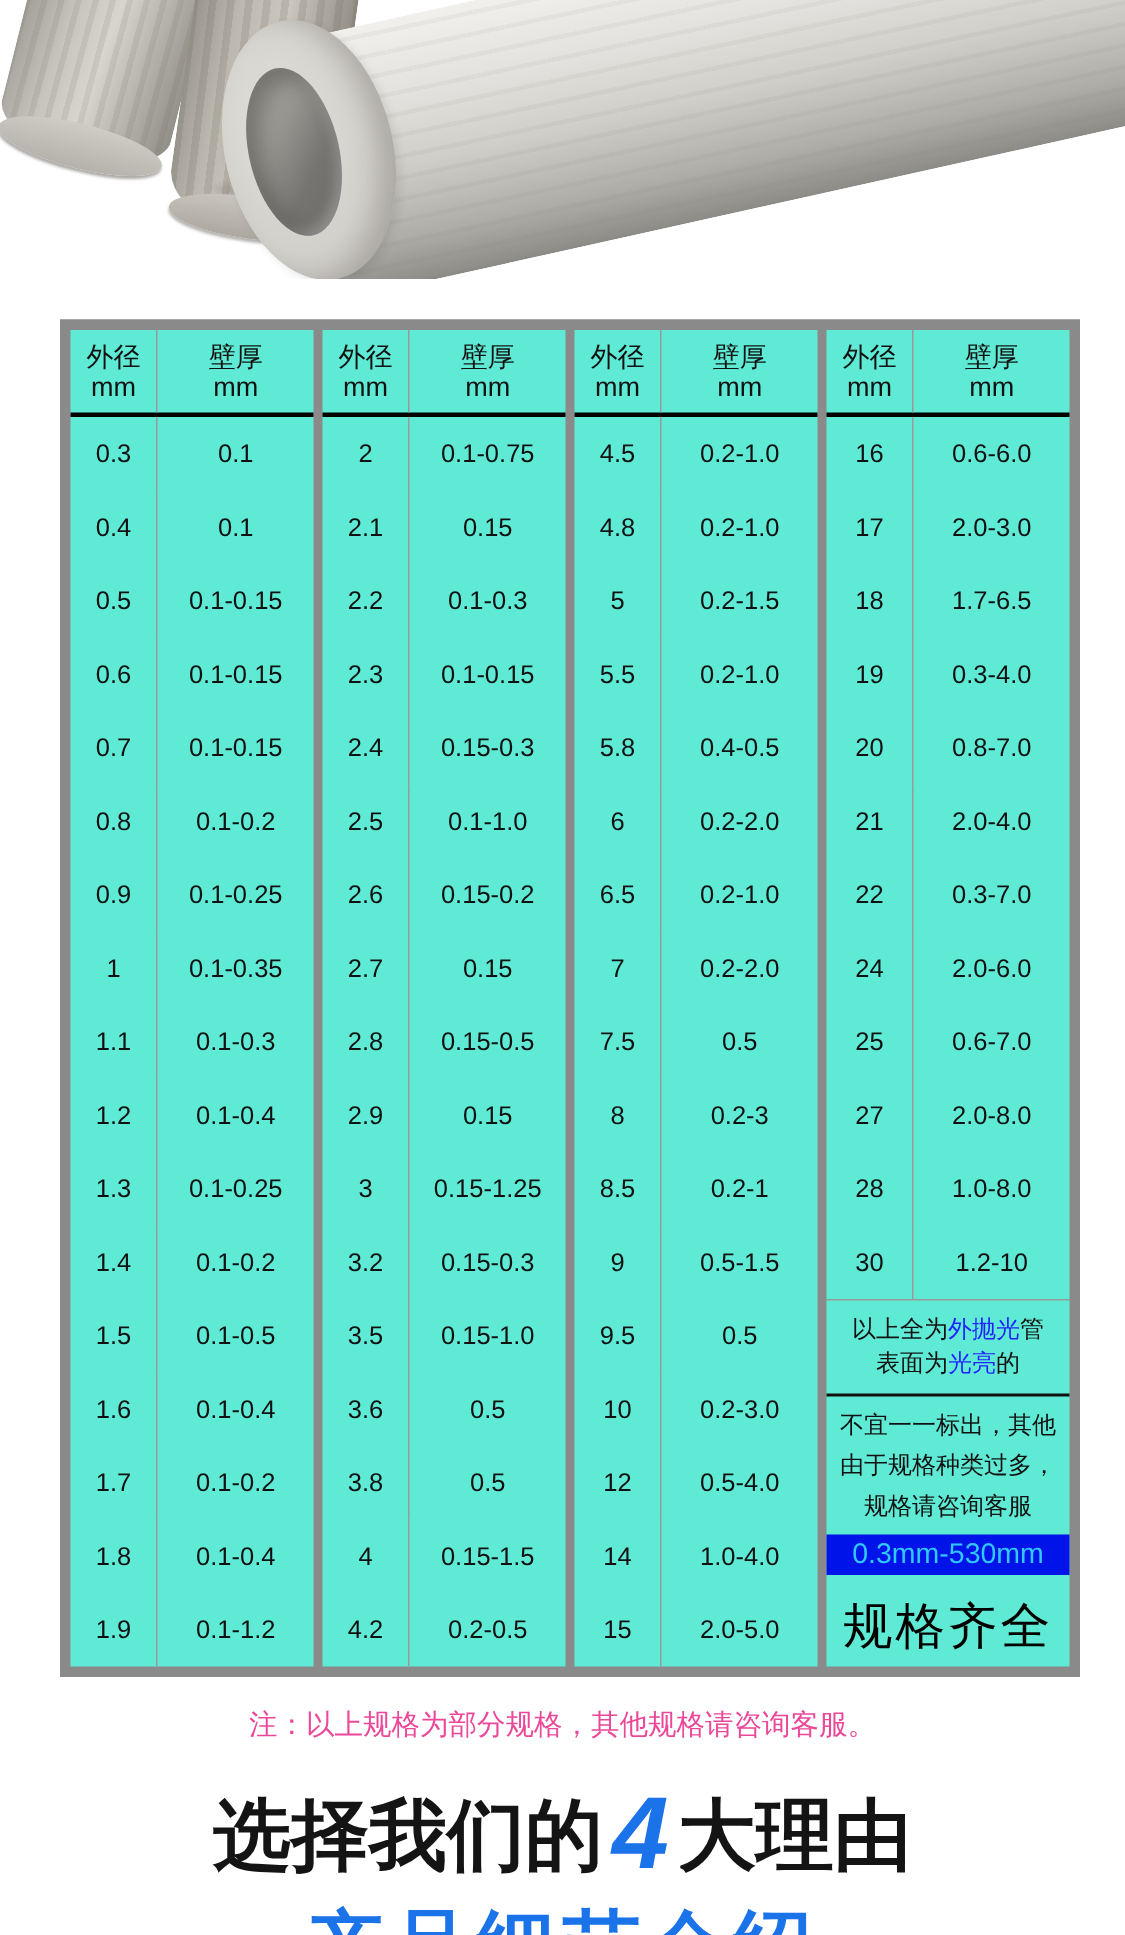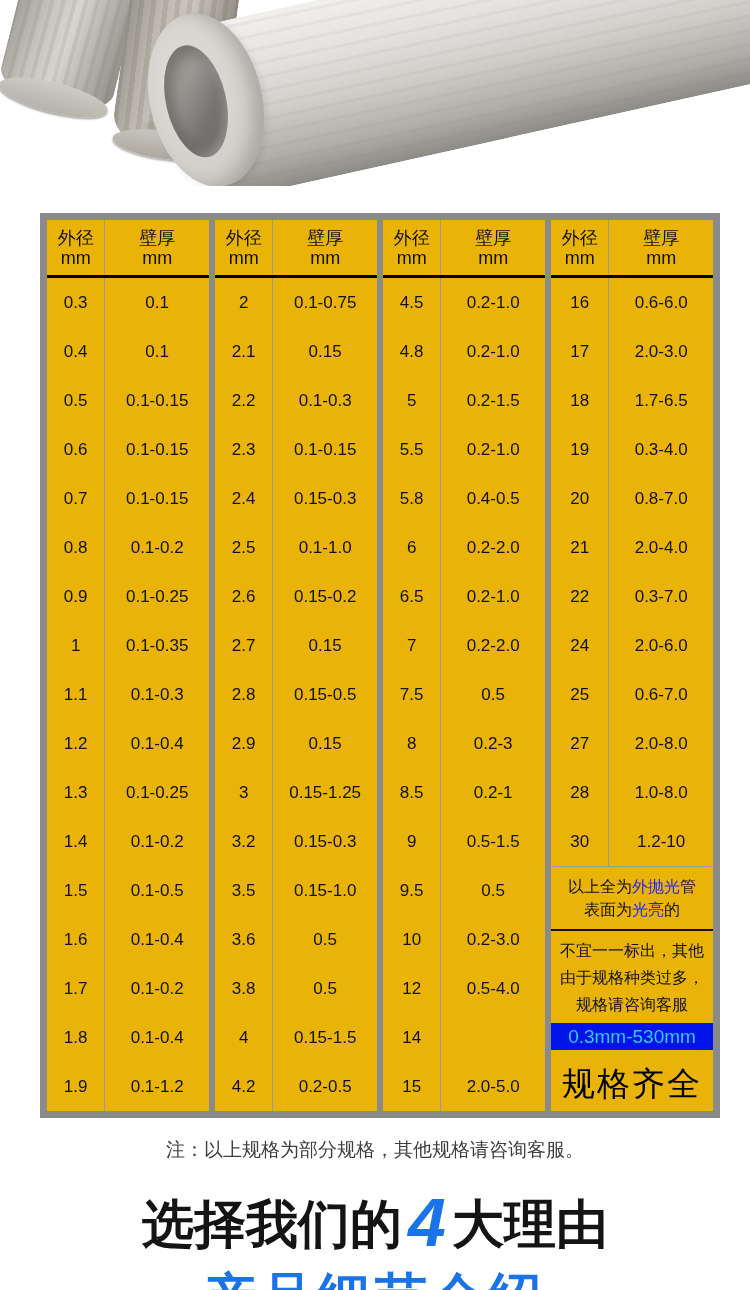--- a/index.html
+++ b/index.html
@@ -46,21 +46,21 @@
     position:absolute;left:16px;top:30px;width:60px;height:114px;border-radius:50%;
     background:linear-gradient(128deg,#bdbbb6 0%,#979590 38%,#767471 65%,#6a6966 100%);
     box-shadow:inset 7px 9px 14px rgba(30,28,24,.38), inset -3px -4px 8px rgba(255,255,255,.25);
   }
   
   .spec{
     position:absolute;left:40px;top:213px;width:680px;height:905px;
     box-sizing:border-box;border:7px solid #8a8a8a;background:#8a8a8a;
     display:flex;gap:6px;
   }
-  .tgroup{background:#eab308;flex:1;min-width:0;display:flex;flex-direction:column;}
+  .tgroup{background:#5eead4;flex:1;min-width:0;display:flex;flex-direction:column;}
   .gheader{height:58px;box-sizing:border-box;border-bottom:3px solid #000;display:flex;flex:none;}
   .hcell{display:flex;flex-direction:column;align-items:center;justify-content:center;
     font-size:18px;line-height:20px;box-sizing:border-box;}
   .hcell.od{width:36%;border-right:1px solid #9a9a9a;}
   .hcell.wt{width:64%;}
   .grows{display:flex;flex-direction:column;flex:1;}
   .tgroup.last .grows{flex:none;}
   .trow{display:flex;flex:1;}
   .tgroup.last .trow{flex:none;height:49px;}
   .rcell{display:flex;align-items:center;justify-content:center;font-size:17px;box-sizing:border-box;}
@@ -70,21 +70,21 @@
   .notes{flex:1;border-top:1px solid #9a9a9a;display:flex;flex-direction:column;align-items:center;
     padding-top:8px;box-sizing:border-box;}
   .nline{font-size:16px;line-height:23px;white-space:nowrap;}
   .blue{color:#2222ff;text-align:right;}
   .ndivider{width:100%;border-top:2px solid #111;margin:8px 0 6px;}
   .npara{font-size:16px;line-height:27px;text-align:center;white-space:nowrap;}
   .nbanner{width:100%;height:27px;margin-top:5px;background:#0013e8;color:#2fc9ff;
     font-size:19px;display:flex;align-items:center;justify-content:center;}
   .nbig{font-size:33px;margin-top:12px;letter-spacing:2px;color:#000;white-space:nowrap;}
   
-  .footnote{position:absolute;left:0;top:1137px;width:750px;text-align:center;font-size:19px;color:#404040;}
+  .footnote{position:absolute;left:0;top:1137px;width:750px;text-align:center;font-size:19px;color:#ec4899;}
   .heading{position:absolute;left:0;top:1186px;width:750px;text-align:center;
     font-weight:bold;font-size:52px;line-height:72px;color:#141414;white-space:nowrap;}
   .heading .num{font-size:68px;font-style:italic;color:#1a73e8;padding:0 6px;vertical-align:-4px;}
   .footer-title{position:absolute;left:0;top:1263px;width:750px;text-align:center;
     font-weight:bold;font-size:52px;color:#1a73e8;letter-spacing:5px;white-space:nowrap;}
 </style>
 </head>
 <body>
 
 <div class="photo">
@@ -331,20 +331,21 @@
         <div class="trow">
           <div class="rcell od">10</div>
           <div class="rcell wt">0.2-3.0</div>
         </div>
         <div class="trow">
           <div class="rcell od">12</div>
           <div class="rcell wt">0.5-4.0</div>
         </div>
         <div class="trow">
           <div class="rcell od">14</div>
+          <div class="rcell wt">1.0-4.0</div>
         </div>
         <div class="trow">
           <div class="rcell od">15</div>
           <div class="rcell wt">2.0-5.0</div>
         </div>
       </div>
   </div>
 
   <div class="tgroup last">
     <div class="gheader">

